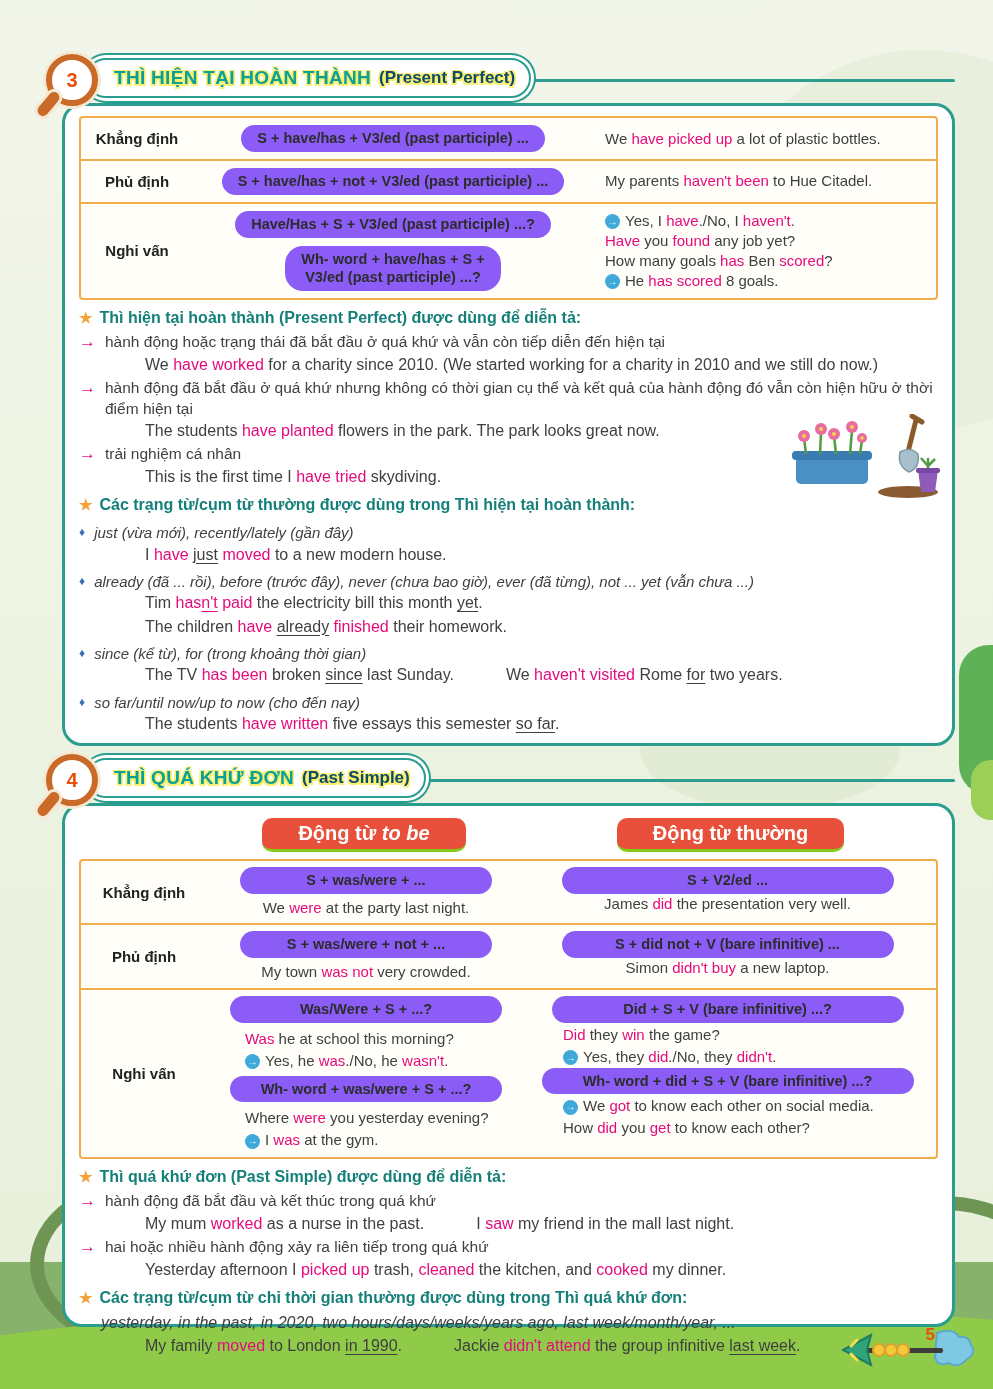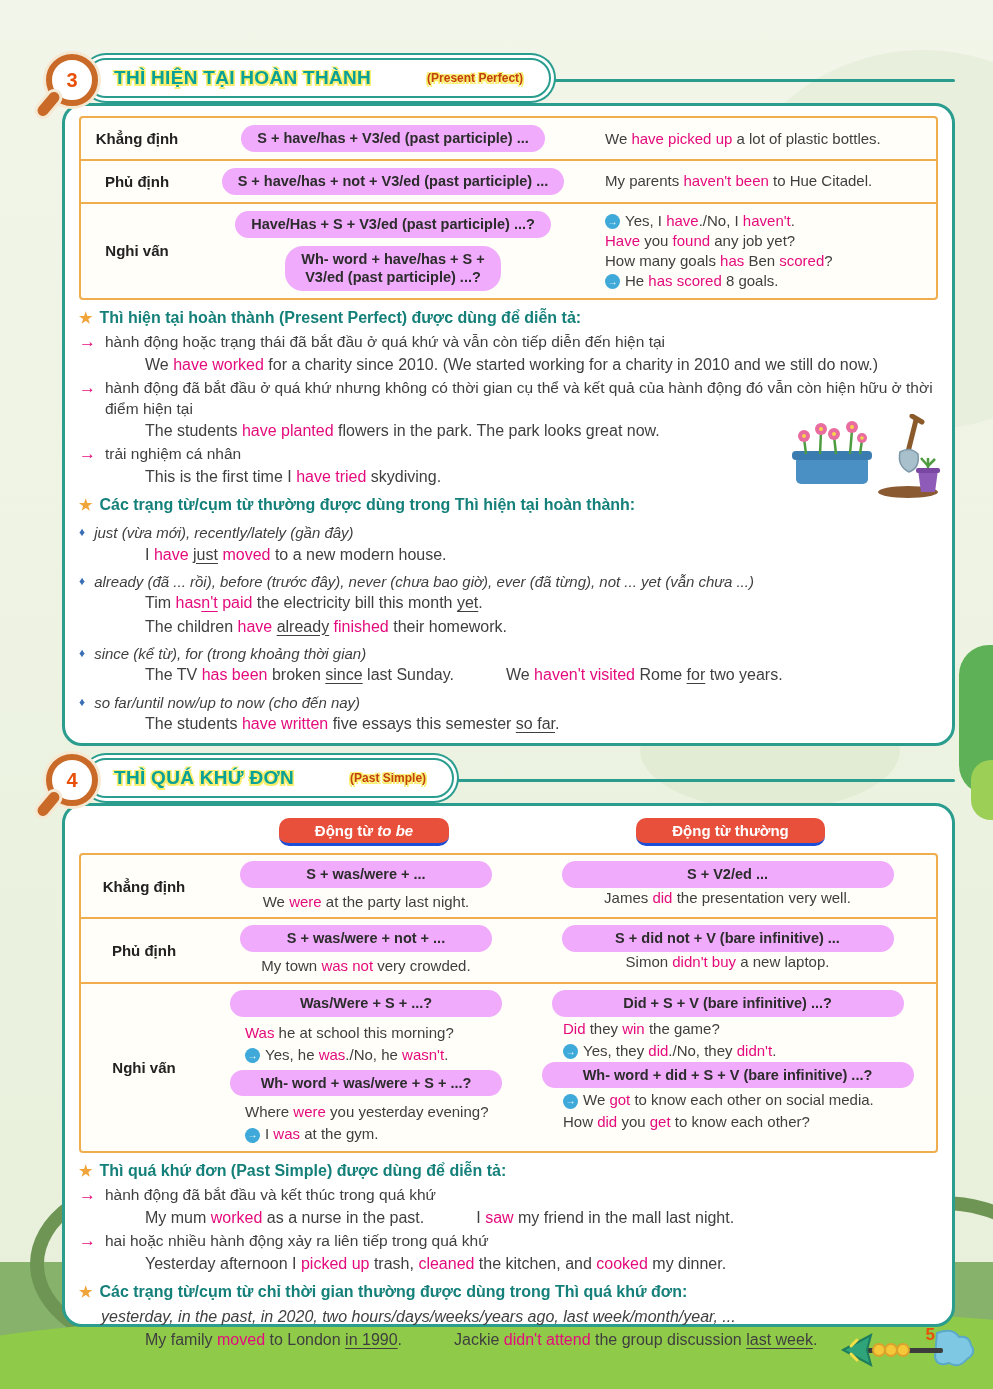--- a/index.html
+++ b/index.html
@@ -17,47 +17,47 @@
   .arc1{left:30px;bottom:36px;width:220px;height:150px;}
   .arc2{left:295px;bottom:30px;width:205px;height:135px;}
   .arc3{left:555px;bottom:34px;width:215px;height:145px;}
   .arc4{left:825px;bottom:30px;width:205px;height:135px;}
   .bg-hill{position:absolute;left:-180px;bottom:-95px;width:1500px;height:180px;background:#8fca49;border-radius:50%;}
 
   
   .sec-header{position:absolute;z-index:3;height:50px;}
   .hline{position:absolute;left:90px;right:0;top:21px;height:3px;background:#2a9d8f;border-radius:2px;z-index:0;}
   .banner{position:absolute;left:40px;top:0;z-index:1;display:inline-flex;align-items:center;gap:8px;
-    background:#fff;border:2px solid #2a9d8f;border-radius:26px;padding:7px 26px 7px 26px;
+    background:#fff;border:2px solid #2a9d8f;border-radius:26px;padding:7px 14px 7px 26px;
     box-shadow:0 0 0 3px #fff,0 0 0 5px #2a9d8f;}
   .banner-title{font-weight:bold;font-size:19px;color:#0aa09a;letter-spacing:.3px;white-space:nowrap;
     text-shadow:1.5px 1.5px 0 #f9ef6a,-1.5px 1.5px 0 #f9ef6a,1.5px -1.5px 0 #f9ef6a,-1.5px -1.5px 0 #f9ef6a;}
-  .banner-sub{font-weight:bold;font-size:12px;color:#c2410c;white-space:nowrap;
-    text-shadow:1.5px 1.5px 0 #f9ef6a,-1.5px 1.5px 0 #f9ef6a,1.5px -1.5px 0 #f9ef6a,-1.5px -1.5px 0 #f9ef6a;margin-left:48px;}
+  .banner-sub{font-weight:bold;font-size:17px;color:#0c4a6e;white-space:nowrap;
+    text-shadow:1.5px 1.5px 0 #f9ef6a,-1.5px 1.5px 0 #f9ef6a,1.5px -1.5px 0 #f9ef6a,-1.5px -1.5px 0 #f9ef6a;}
   .magnifier{position:absolute;left:0;top:-4px;z-index:2;width:40px;height:40px;border-radius:50%;
     background:#fff;border:6px solid #c96a28;box-shadow:0 0 0 3px #f6e9d4;
     display:flex;align-items:center;justify-content:center;}
   .mag-num{color:#e8500a;font-weight:bold;font-size:20px;}
   .mag-handle{position:absolute;width:11px;height:28px;background:#c96a28;border-radius:6px;
     left:-9px;bottom:-18px;transform:rotate(40deg);box-shadow:0 0 0 3px #f6e9d4;}
 
   
   .card{position:absolute;left:62px;width:893px;background:#fff;border:3px solid #2a9d8f;border-radius:20px;
     z-index:2;padding:10px 14px;box-sizing:border-box;}
   #card3{top:103px;height:643px;}
   #card4{top:803px;height:524px;}
 
   
   .gtable{border:2px solid #f0ad4e;border-radius:4px;background:#fffef8;overflow:hidden;}
   .trow{display:flex;border-top:2px solid #f0ad4e;align-items:stretch;}
   .trow.first{border-top:none;}
   .tlabel{flex:0 0 112px;display:flex;align-items:center;justify-content:center;font-weight:bold;font-size:15px;color:#222;}
   .tform{flex:0 0 400px;display:flex;flex-direction:column;align-items:center;justify-content:center;gap:8px;padding:7px 0;}
   .tex{flex:1;display:flex;flex-direction:column;justify-content:center;padding:6px 8px 6px 12px;font-size:15px;line-height:1.32;}
-  .pill{background:#f0abfc;border-radius:18px;padding:4px 16px;font-weight:bold;font-size:14.5px;color:#2c2c2c;
+  .pill{background:#8b5cf6;border-radius:18px;padding:4px 16px;font-weight:bold;font-size:14.5px;color:#2c2c2c;
     text-align:center;white-space:pre-line;line-height:1.3;}
   .qgap{}
 
   
   .usage{margin-top:8px;}
   .sh{display:flex;gap:7px;align-items:baseline;font-weight:bold;color:#15807a;font-size:16px;margin:8px 0 3px;line-height:1.3;}
   .star{color:#f0a43a;font-size:15px;flex:0 0 auto;}
   .bullet{display:flex;gap:9px;font-size:15.5px;margin:3px 0 1px;line-height:1.33;}
   .b-arrow{color:#e40b7c;font-weight:bold;font-size:17px;line-height:1.2;flex:0 0 auto;}
   .ex{margin:1px 0 2px 66px;font-size:16px;line-height:1.33;}
@@ -73,22 +73,22 @@
   .s-u{text-decoration:underline;text-underline-offset:3px;}
   .s-pu{color:#e40b7c;text-decoration:underline;text-underline-offset:3px;}
   .s-i{font-style:italic;}
   .s-gap{display:inline-block;width:52px;}
 
   
   .redrow{display:flex;margin:2px 0 7px;}
   .rs1{flex:0 0 126px;}
   .rs2{flex:0 0 318px;text-align:center;}
   .rs3{flex:1;text-align:center;}
-  .redpill{display:inline-block;background:#e8503c;color:#fff;font-weight:bold;font-size:15px;
-    padding:4px 36px;border-radius:10px;border-bottom:3px solid #1d4ed8;}
+  .redpill{display:inline-block;background:#e8503c;color:#fff;font-weight:bold;font-size:20px;
+    padding:4px 36px;border-radius:10px;border-bottom:3px solid #84cc16;}
   .t2row{display:flex;border-top:2px solid #f0ad4e;padding:6px 0;}
   .t2row.first{border-top:none;}
   .t2label{flex:0 0 126px;display:flex;align-items:center;justify-content:center;font-weight:bold;font-size:15px;color:#222;}
   .t2c1{flex:0 0 318px;display:flex;flex-direction:column;align-items:center;gap:4px;}
   .t2c2{flex:1;display:flex;flex-direction:column;align-items:center;padding-right:6px;}
   .cex{font-size:15px;line-height:1.3;}
   .qa{align-self:flex-start;margin-left:22px;text-align:left;font-size:15px;line-height:1.4;}
   .qa div{margin:1px 16px;}
 
   .plant{position:absolute;right:12px;top:308px;width:152px;height:84px;}
@@ -330,21 +330,21 @@
       <div class="bullet">
         <span class="b-arrow">→</span>
         <span>hai hoặc nhiều hành động xảy ra liên tiếp trong quá khứ</span>
       </div>
       <div class="ex"><span class="s-n">Yesterday afternoon I </span><span class="s-p">picked up</span><span class="s-n"> trash, </span><span class="s-p">cleaned</span><span class="s-n"> the kitchen, and </span><span class="s-p">cooked</span><span class="s-n"> my dinner.</span></div>
       <div class="sh">
         <span class="star">★</span>
         <span>Các trạng từ/cụm từ chỉ thời gian thường được dùng trong Thì quá khứ đơn:</span>
       </div>
       <div class="ex" style="margin-left:22px;font-style:italic;">yesterday, in the past, in 2020, two hours/days/weeks/years ago, last week/month/year, ...</div>
-      <div class="ex"><span class="s-n">My family </span><span class="s-p">moved</span><span class="s-n"> to London </span><span class="s-u">in 1990</span><span class="s-n">.</span><span class="s-gap"></span><span class="s-n">Jackie </span><span class="s-p">didn't attend</span><span class="s-n"> the group discussion </span><span class="s-u">last week</span><span class="s-n">.</span></div>
+      <div class="ex"><span class="s-n">My family </span><span class="s-p">moved</span><span class="s-n"> to London </span><span class="s-u">in 1990</span><span class="s-n">.</span><span class="s-gap"></span><span class="s-n">Jackie </span><span class="s-p">didn't attend</span><span class="s-n"> the group infinitive </span><span class="s-u">last week</span><span class="s-n">.</span></div>
     </div>
   </div>
 
   <div class="pageno">5</div>
   <svg class="deco-arrow" viewBox="0 0 136 48">
     <path d="M96 6 q16 -6 22 4 q10 -2 12 8 q6 8 -4 14 q-8 10 -18 4 q-12 4 -14 -6 z" fill="#7ec8e3" stroke="#5aa9c9" stroke-width="2"></path>
     <rect x="18" y="21" width="84" height="5" rx="2" fill="#3c3c3c"></rect>
     <path d="M2 23 L30 8 L26 23 L30 38 z" fill="#2fa37a" stroke="#1d7d5c" stroke-width="2"></path>
     <path d="M10 19 L16 13 M10 27 L16 33" stroke="#f5e04a" stroke-width="3" stroke-linecap="round"></path>
     <circle cx="38" cy="23" r="6" fill="#f5c83a" stroke="#dca32c" stroke-width="2"></circle>

